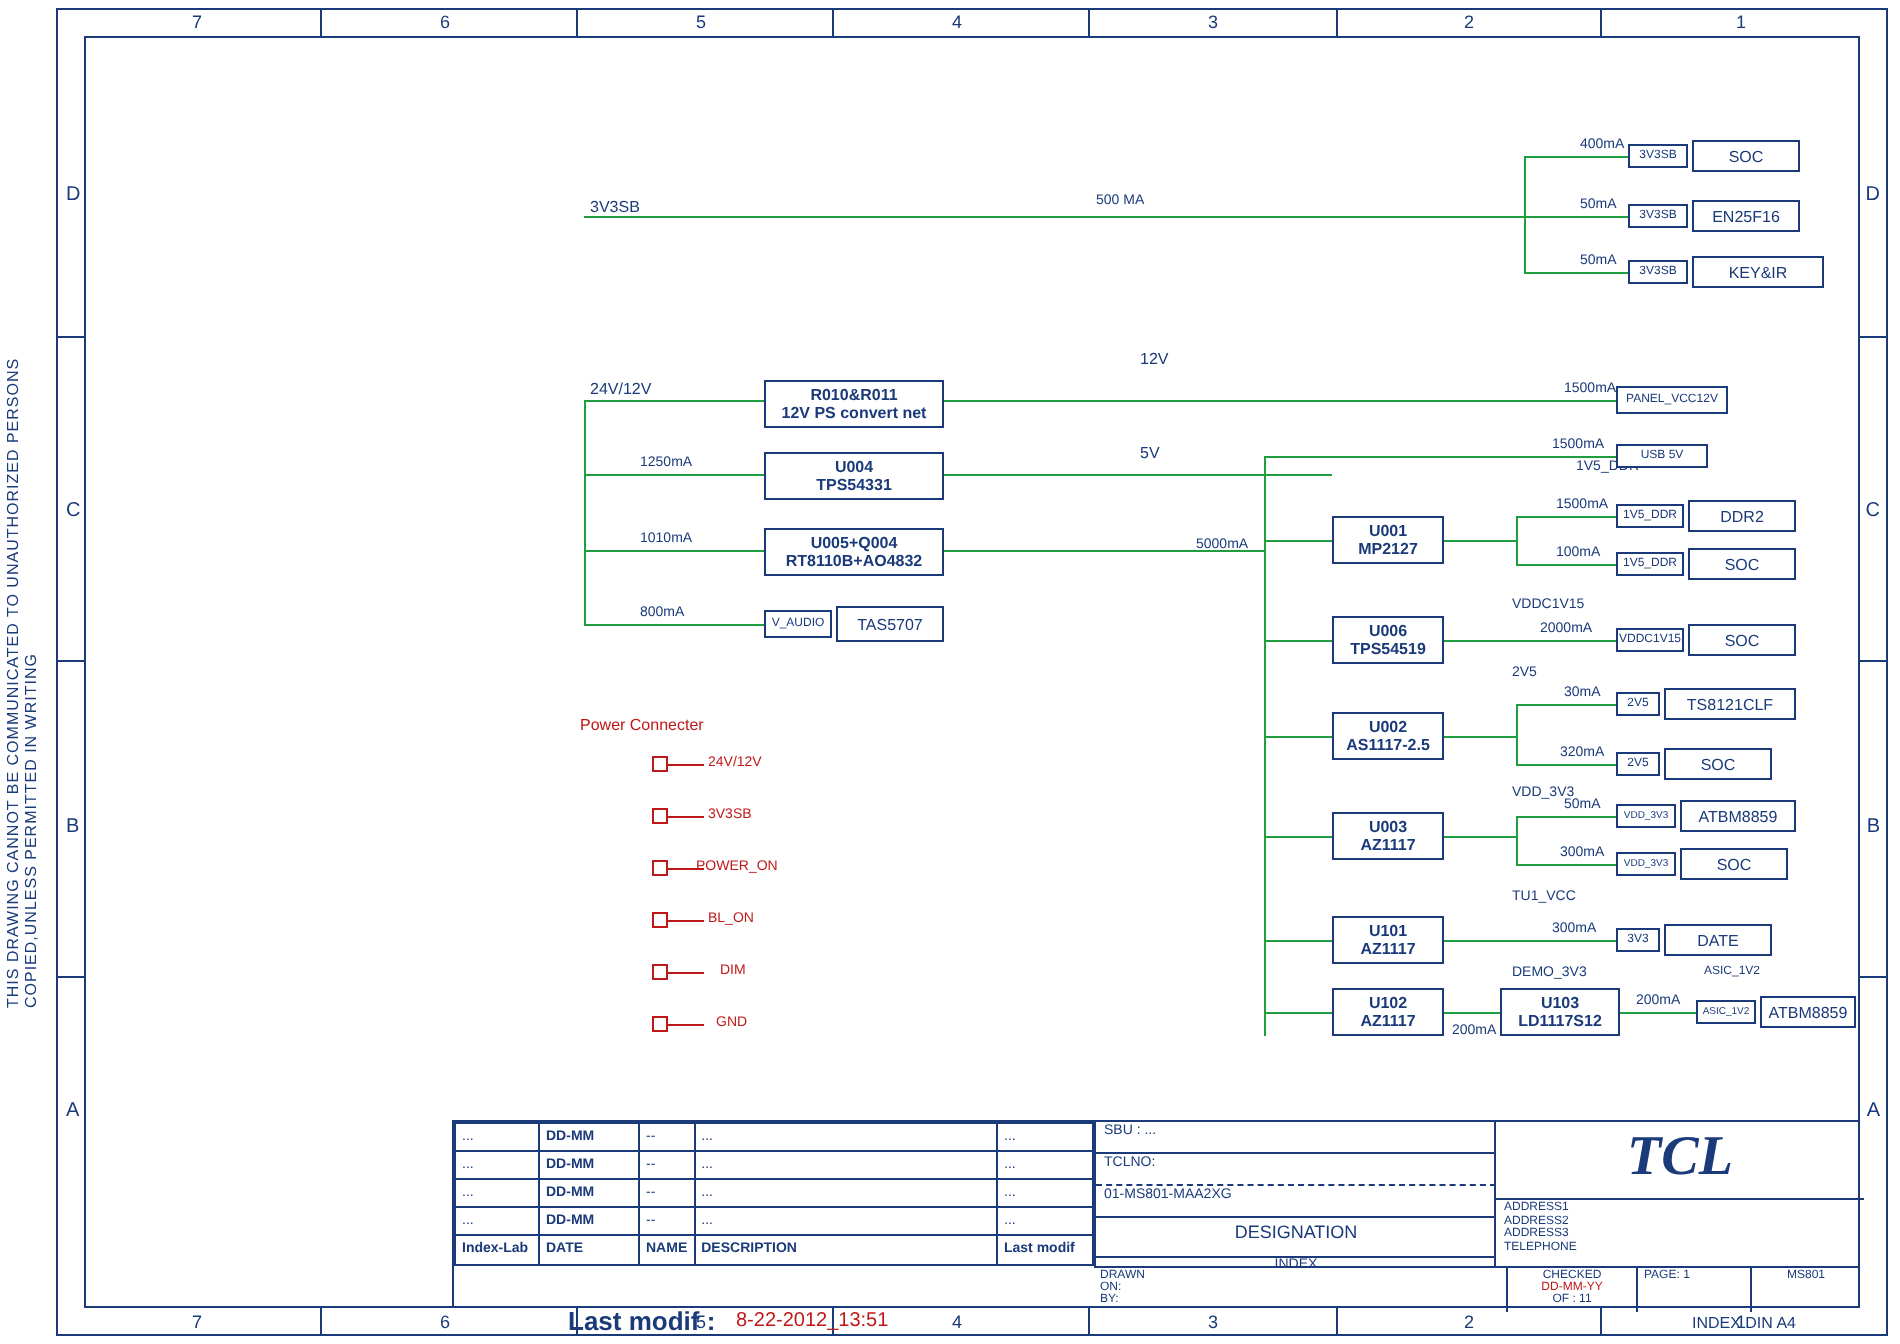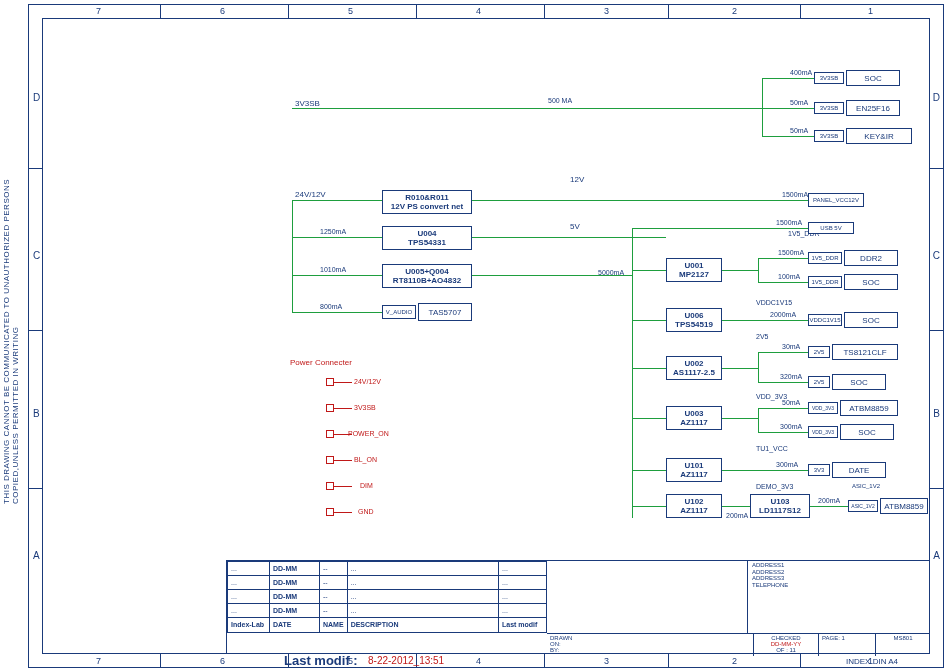--- a/index.html
+++ b/index.html
@@ -313,22 +313,30 @@
       <tr style="height:14px;font-weight:bold">
         <td>Index-Lab</td>
         <td>DATE</td>
         <td>NAME</td>
         <td>DESCRIPTION</td>
         <td>Last modif</td>
       </tr>
     </tbody>
       </table>
 
+    <div style="position:absolute;left:320px;top:0;width:200px;height:72px;border-left:1px solid #1a3a7a">
+      <div style="height:13px;border-bottom:1px solid #1a3a7a;padding:1px 4px">SBU :    ...</div>
+      <div style="height:13px;border-bottom:1px dashed #1a3a7a;padding:1px 4px">TCLNO:</div>
+      <div style="height:13px;border-bottom:1px solid #1a3a7a;padding:1px 4px">01-MS801-MAA2XG</div>
+      <div style="height:17px;border-bottom:1px solid #1a3a7a;text-align:center;font-size:9px;padding-top:2px">DESIGNATION</div>
+      <div style="height:12px;text-align:center;font-size:7px">INDEX</div>
+    </div>
 
     <div style="position:absolute;left:520px;top:0;width:184px;height:72px;border-left:1px solid #1a3a7a">
+      <div class="tcl" style="text-align:center;padding-top:2px;border-bottom:1px solid #1a3a7a;height:36px">TCL</div>
       <div style="padding:1px 4px;font-size:6px;line-height:1.1">
         <div>ADDRESS1</div>
         <div>ADDRESS2</div>
         <div>ADDRESS3</div>
         <div>TELEPHONE</div>
       </div>
     </div>
 
     <div style="position:absolute;left:320px;top:72px;right:0;height:22px;border-top:1px solid #1a3a7a;display:flex;font-size:6px">
       <div style="width:200px;border-right:1px solid #1a3a7a;padding:1px 3px">

